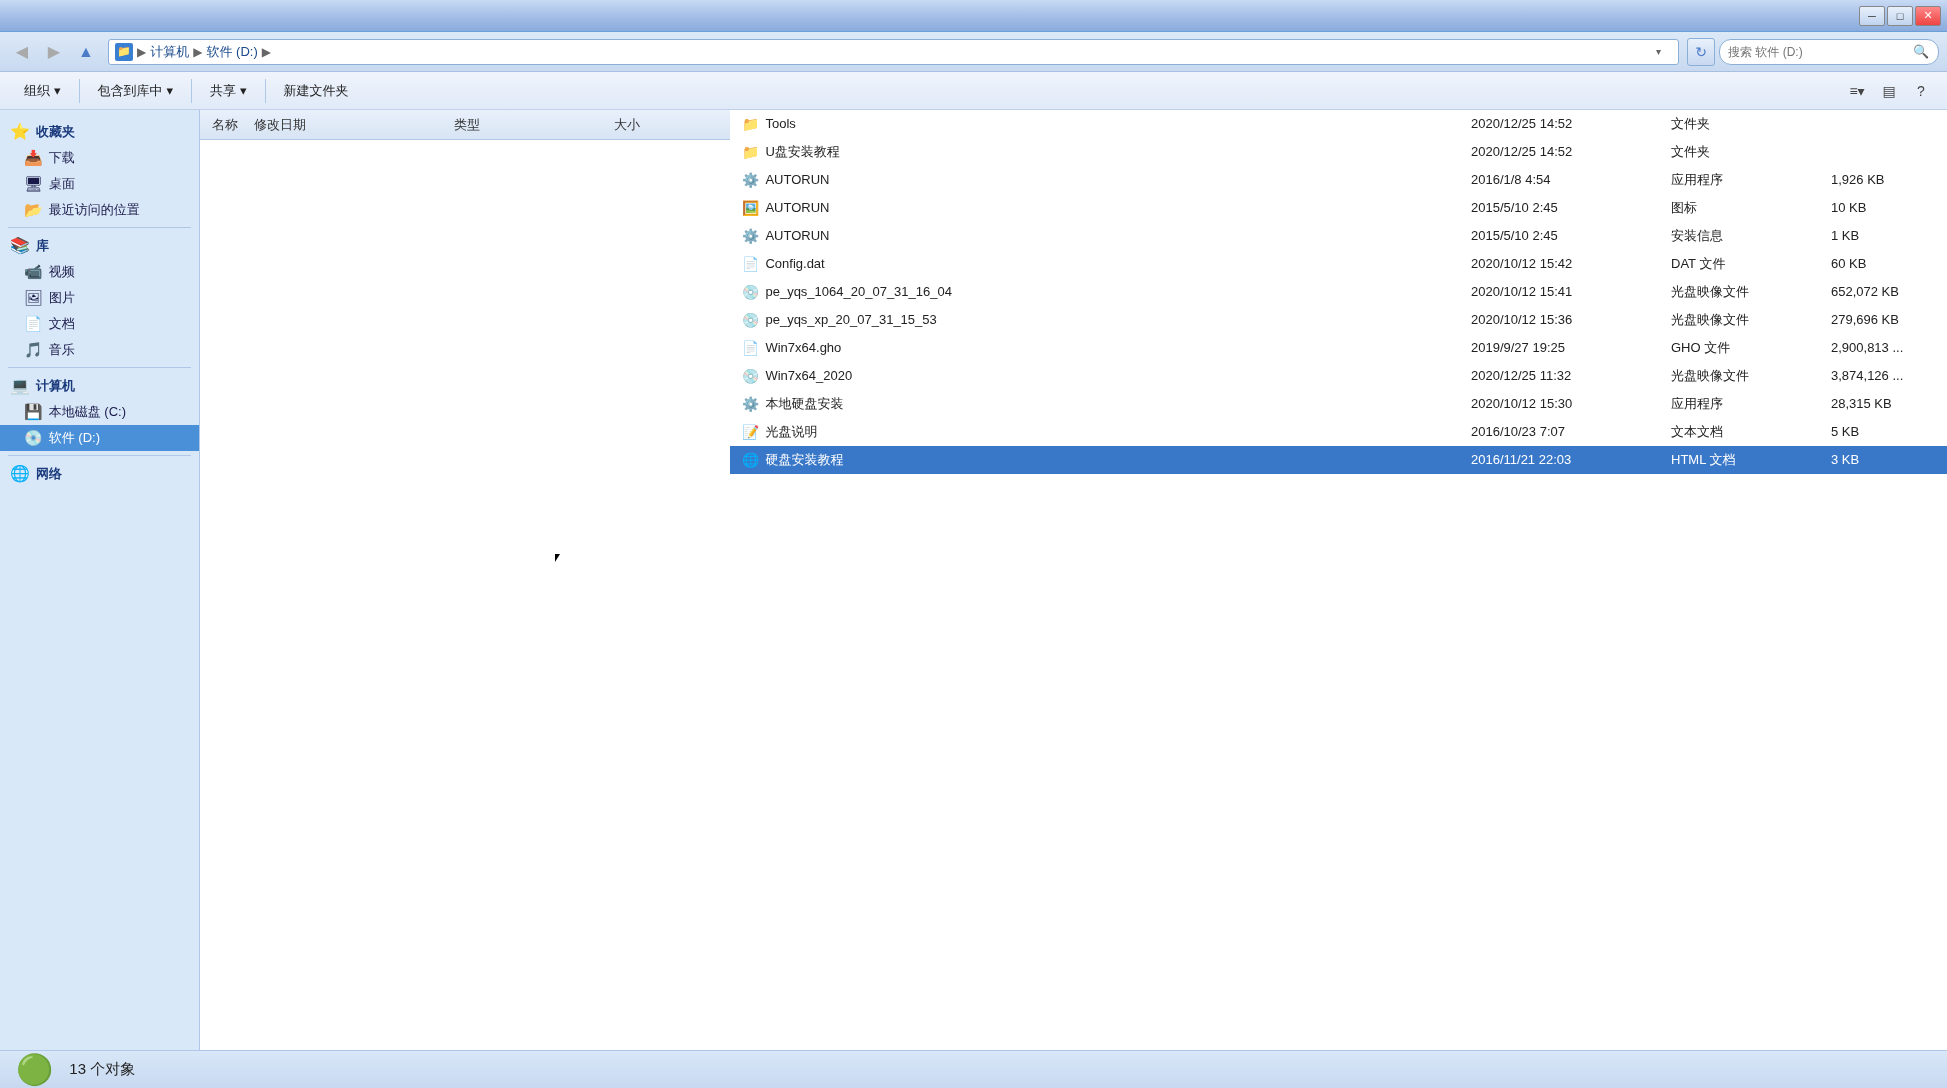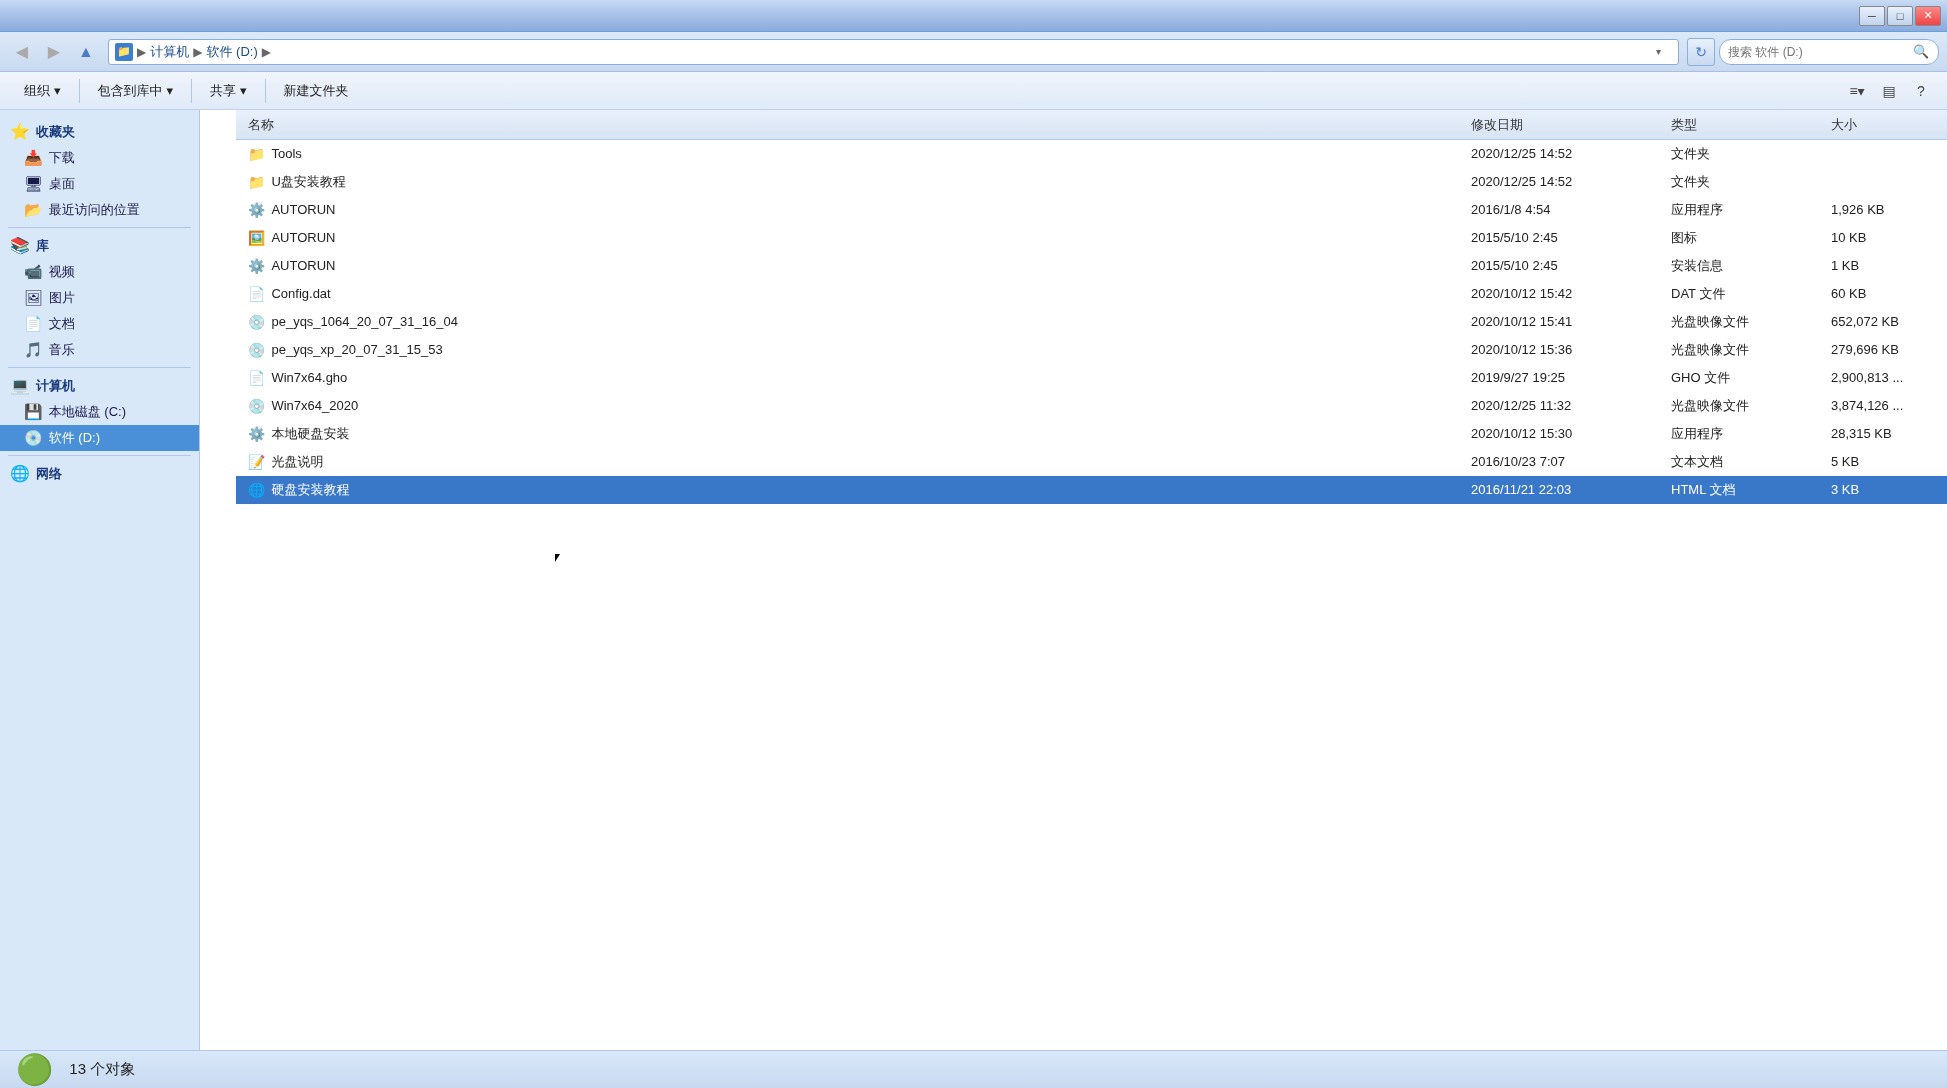--- a/index.html
+++ b/index.html
@@ -247,22 +247,21 @@
       background: #b0c8e8;
       margin: 4px 8px;
     }
 
     
     .content-area {
       flex: 1;
       background: #fff;
       overflow-y: auto;
       display: flex;
-      flex-direction: column;
-      margin-left: 36px;
+      flex-direction: row;
     }
 
     
     .col-headers {
       display: grid;
       grid-template-columns: 1fr 200px 160px 120px;
       background: linear-gradient(to bottom, #e8f0fb, #d8e4f4);
       border-bottom: 1px solid #b0c8e8;
       padding: 0 4px;
       height: 30px;

